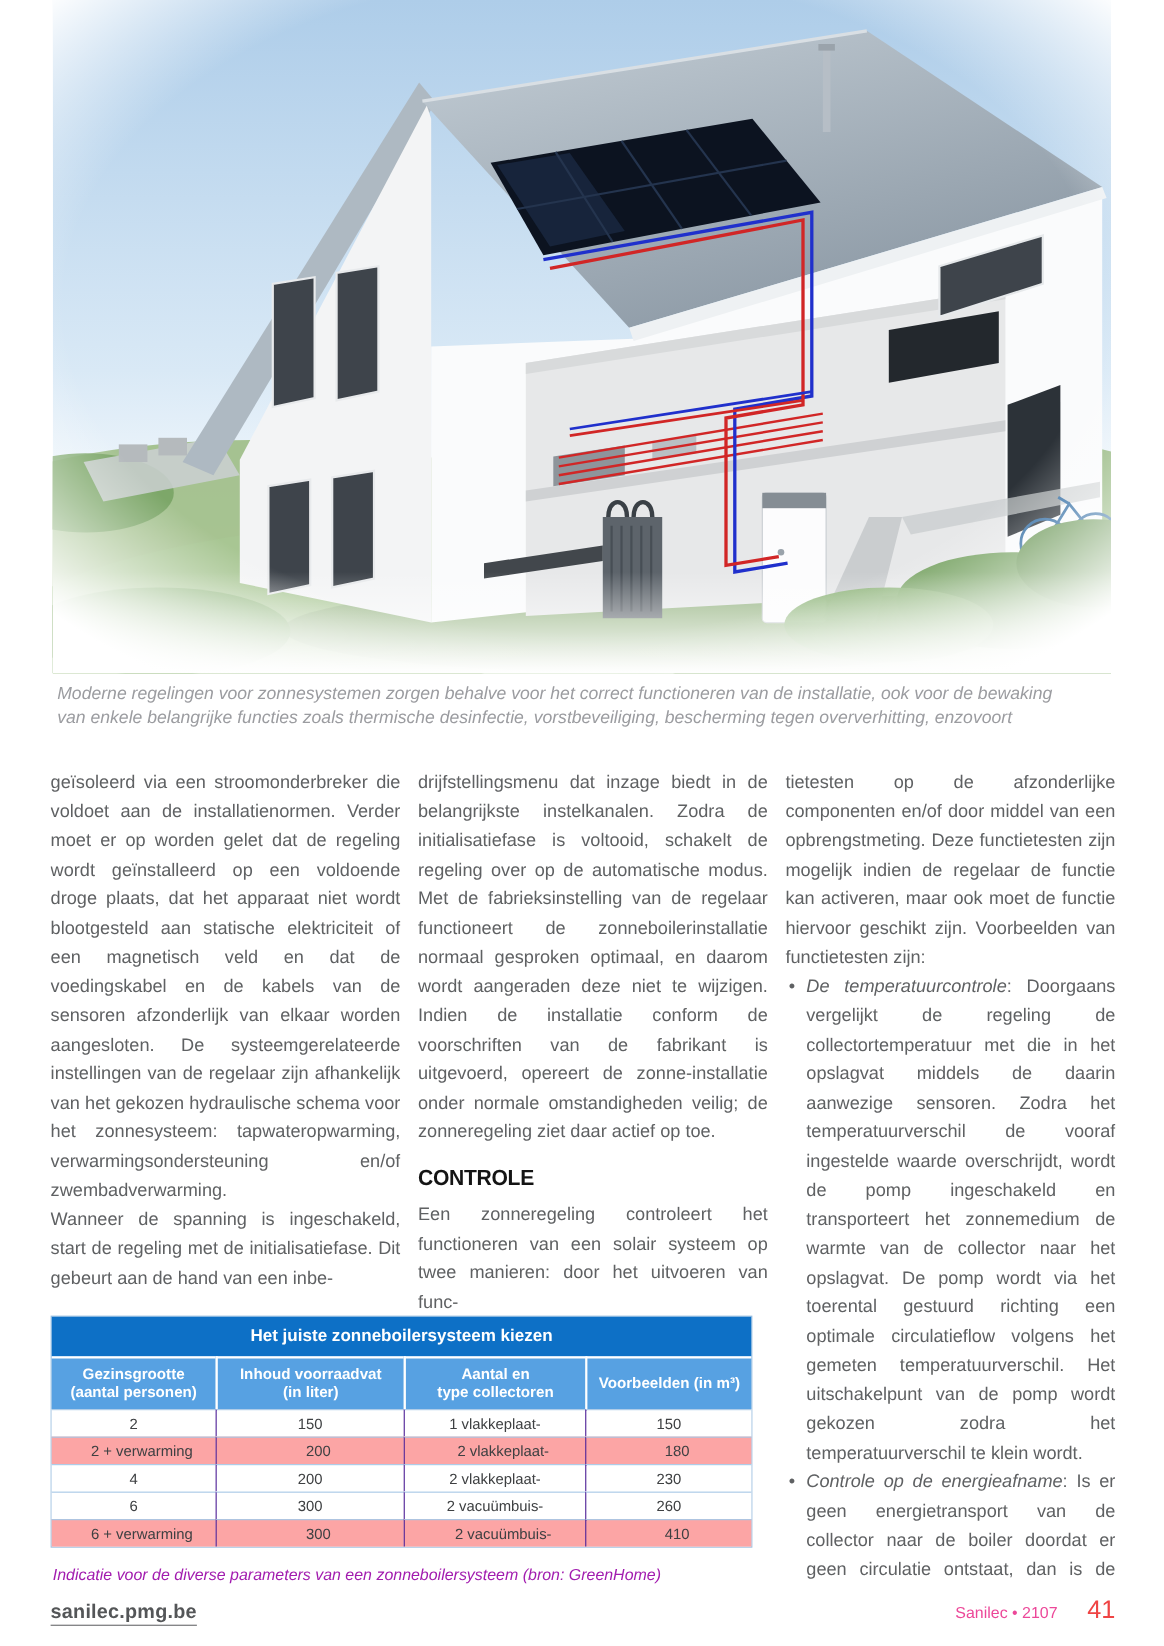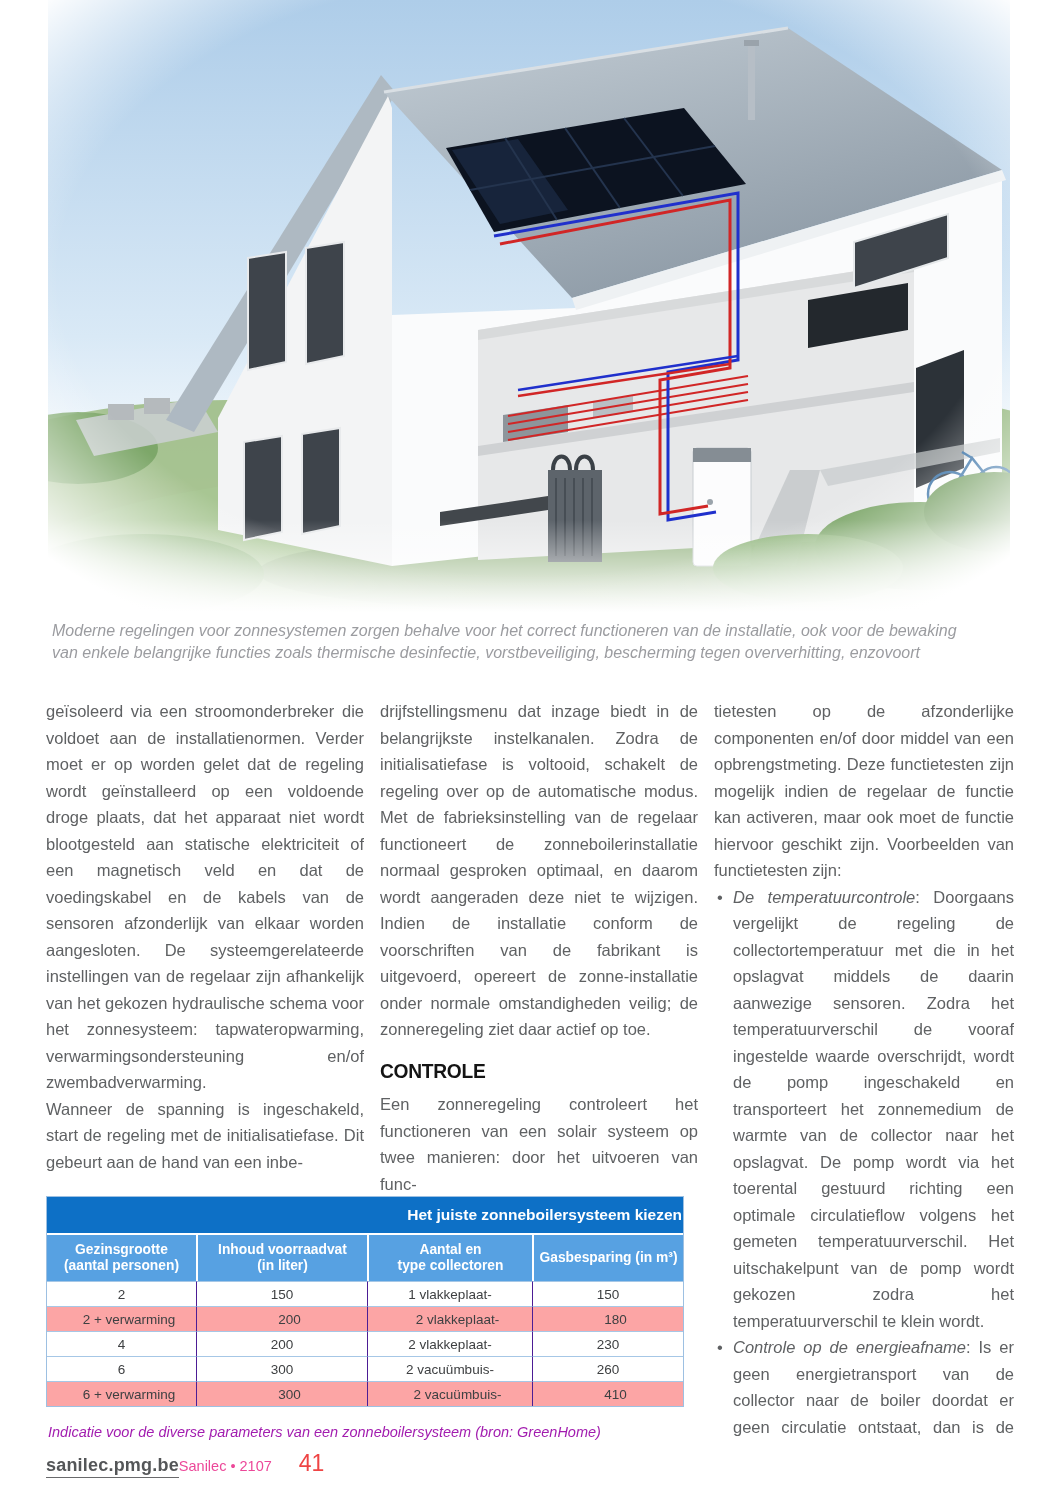--- a/index.html
+++ b/index.html
@@ -31,21 +31,21 @@
   .bullet { position:relative; padding-left:19px; }
   .bullet .marker { position:absolute; left:3px; top:0; }
   .bullet i { font-style:italic; }
   .tablewrap { position:absolute; left:46px; top:1196px; width:636px; }
   table.keuze {
     border-collapse:separate; border-spacing:0; width:636px; table-layout:fixed;
     border:1px solid #9dc0e2;
   }
   table.keuze tr.title td {
     background:#0d70c6; color:#ffffff; font-weight:bold; font-size:15.5px;
-    text-align:right; height:34px; vertical-align:middle;
+    text-align:center; height:34px; vertical-align:middle;
   }
   table.keuze th {
     background:#57a1e2; color:#ffffff; font-weight:bold; font-size:13.8px;
     line-height:16.5px; text-align:center; vertical-align:middle; height:48px;
     white-space:pre-line; border-top:2px solid #ffffff; border-left:2px solid #ffffff;
     padding:2px 4px; box-sizing:border-box;
   }
   table.keuze th.first { border-left:none; }
   table.keuze td.cell {
     background:#ffffff; font-size:13.5px; color:#3e4042; text-align:center;
@@ -53,21 +53,21 @@
     border-top:1px solid #a6c7e6; border-left:1px solid #4c1d95;
   }
   table.keuze td.cell.first { border-left:none; }
   table.keuze tr.alt td.cell { background:#fca5a5;padding-left:16px; }
   .tablecaption {
     position:absolute; left:48px; top:1424px; width:660px;
     font-style:italic; font-size:14.5px; color:#a21caf;
   }
   .footer {
     position:absolute; left:46px; top:1450px; width:968px;
-    display:flex; align-items:baseline;
+    display:flex; justify-content:space-between; align-items:baseline;
   }
   .site {
     font-size:18px; font-weight:bold; color:#545658; text-decoration:none;
     border-bottom:1.5px solid #68696b; padding-bottom:1px; letter-spacing:0.2px;
   }
   .issuewrap { display:flex; align-items:baseline; }
   .issue { font-size:14.5px; color:#ec4899; }
   .pagenum { font-size:23px; color:#ef4444; margin-left:27px; }
 </style>
 </head>
@@ -236,21 +236,21 @@
           <tr class="title">
         <td colspan="4">Het juiste zonneboilersysteem kiezen</td>
       </tr>
       <tr>
         <th class="first">Gezinsgrootte
 (aantal personen)</th>
         <th>Inhoud voorraadvat
 (in liter)</th>
         <th>Aantal en
 type collectoren</th>
-        <th>Gasbesparing (in m³)</th>
+        <th>Voorbeelden (in m³)</th>
       </tr>
       <tr>
         <td class="cell first">2</td>
         <td class="cell">150</td>
         <td class="cell">1 vlakkeplaat-</td>
         <td class="cell">150</td>
       </tr>
       <tr class="alt">
         <td class="cell first">2 + verwarming</td>
         <td class="cell">200</td>

